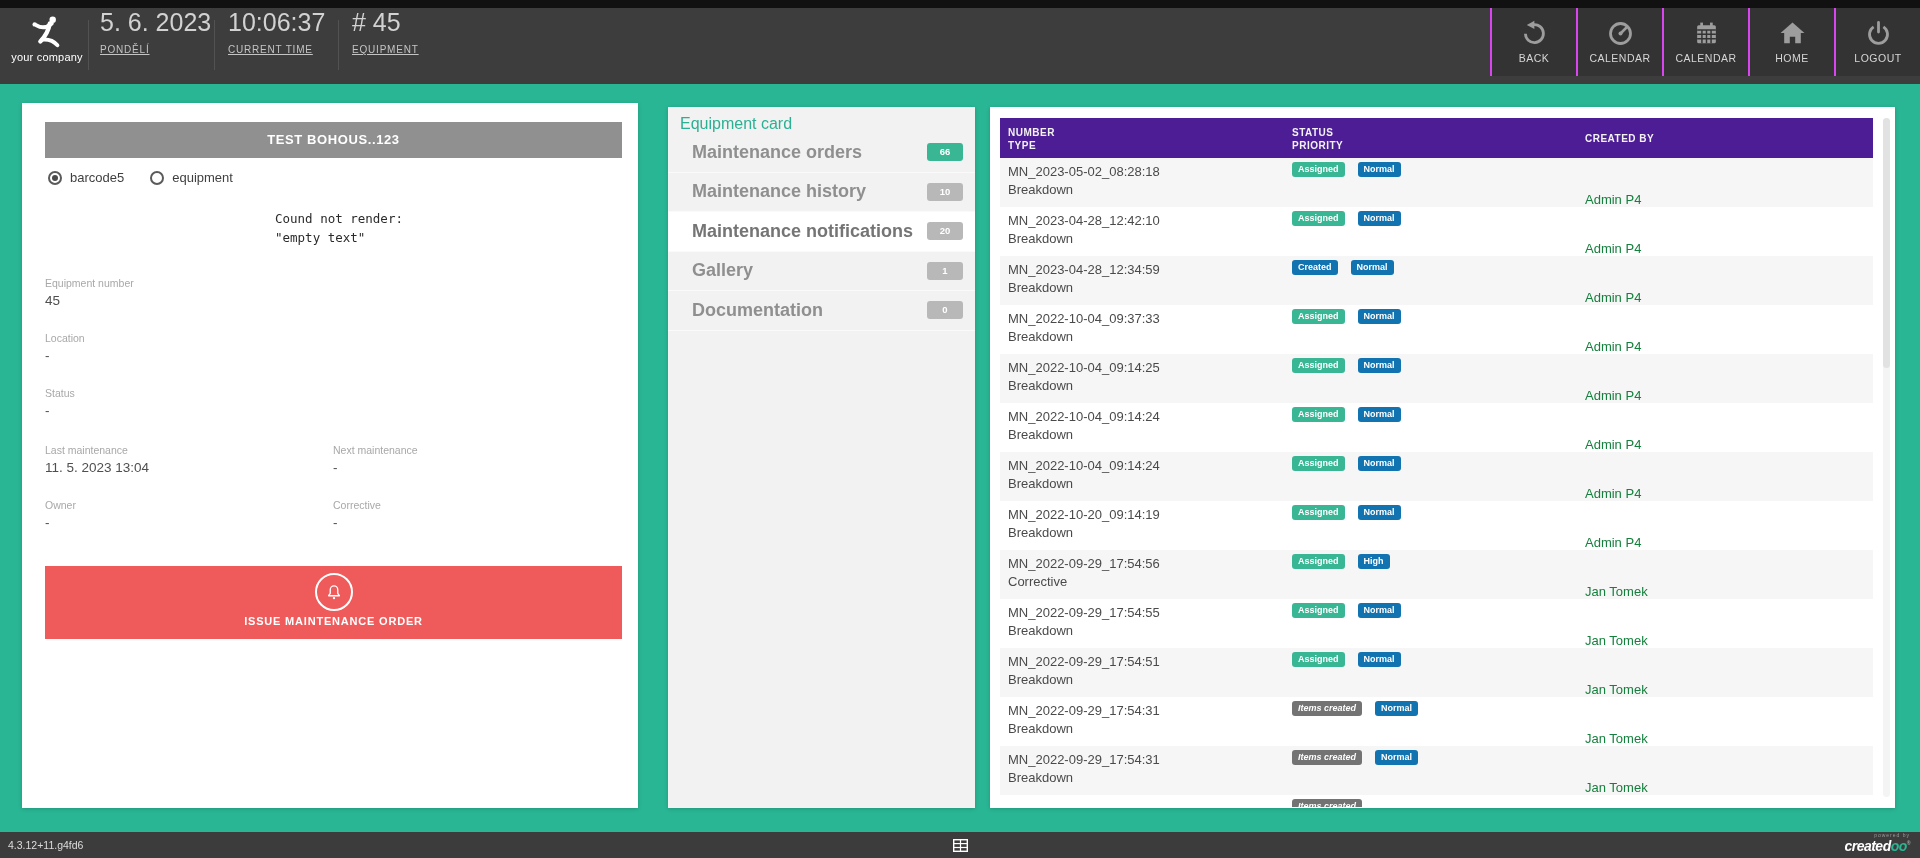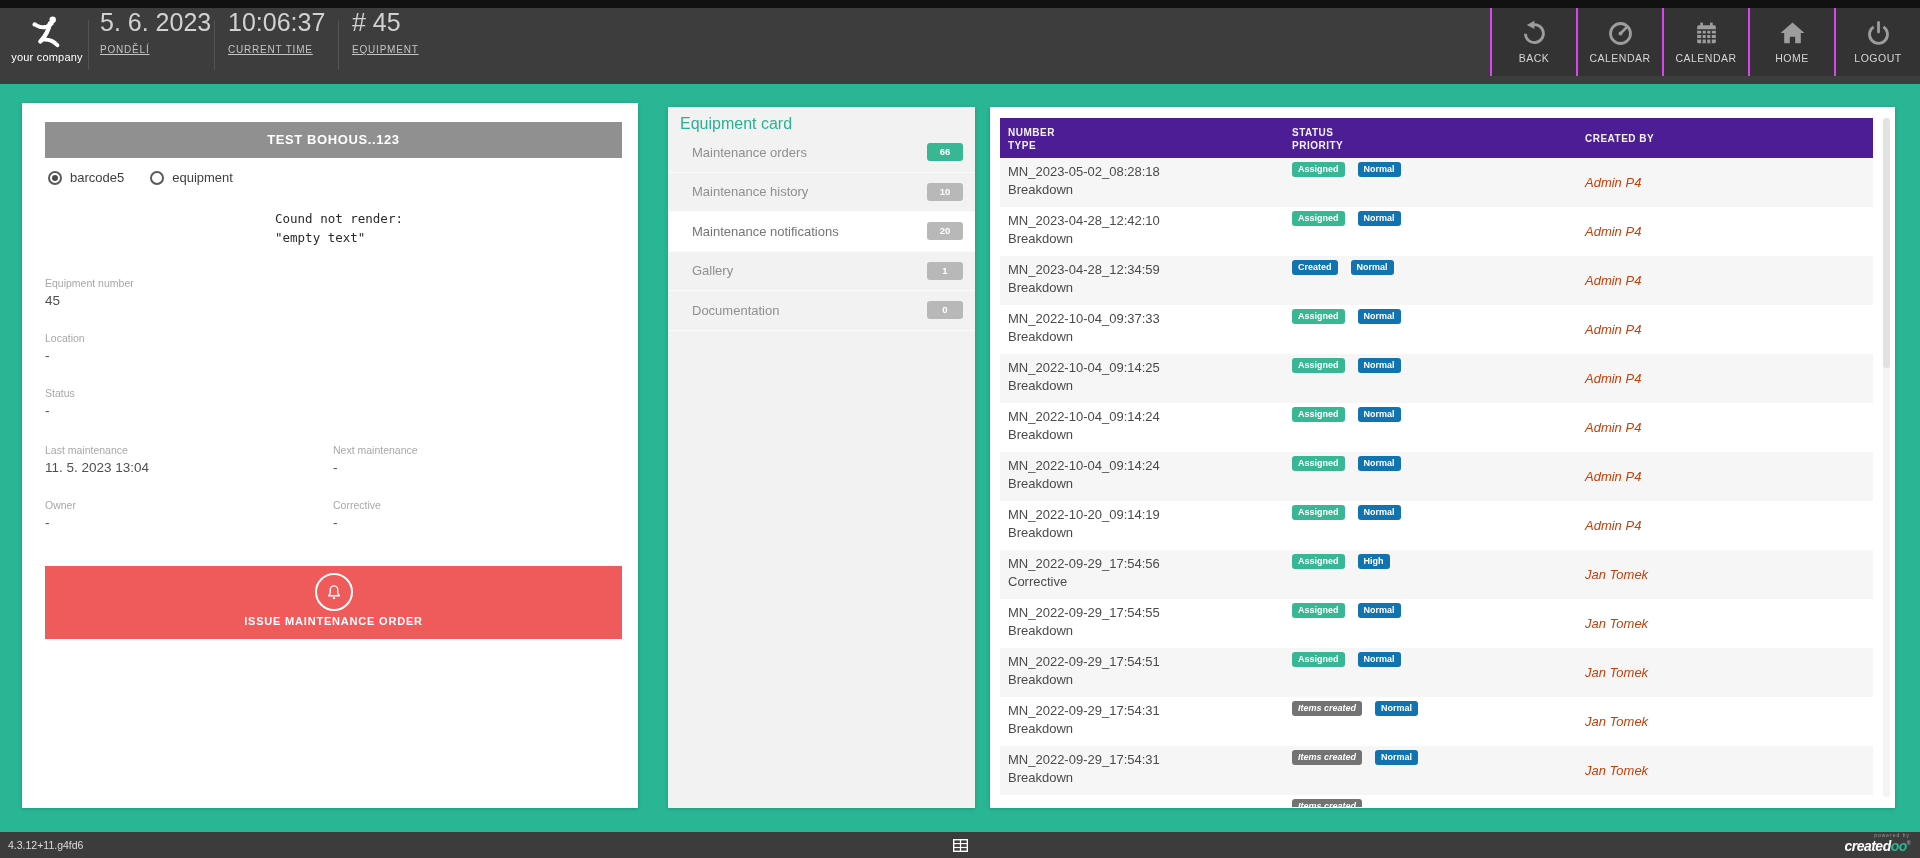--- a/index.html
+++ b/index.html
@@ -38,21 +38,21 @@
   .f-label { font-size:10.5px; color:#a8a8a8; }
   .f-value { font-size:13.5px; color:#4f4f4f; margin-top:4px; }
   .issue-btn { position:absolute; left:23px; top:463px; width:577px; height:73px; background:#ef5a5a; cursor:pointer; text-align:center; }
   .bell-circle { width:38px; height:38px; border:2px solid #fff; border-radius:50%; margin:7px auto 0; display:flex; align-items:center; justify-content:center; }
   .issue-label { color:#fff; font-size:11px; font-weight:bold; letter-spacing:.8px; margin-top:4px; }
 
   
   .mid-title { position:absolute; left:12px; top:8px; font-size:16px; color:#2bb093; }
   .card-list { position:absolute; left:0; top:26px; width:307px; }
   .card-item { height:39.5px; display:flex; align-items:center; justify-content:space-between; padding:0 12px 0 24px; border-bottom:1px solid #fafafa; cursor:pointer; }
-  .card-item .ci-label { font-size:13px; color:#8f8f8f; }
+  .card-item .ci-label { font-size:18px; color:#8f8f8f;font-weight:bold; }
   .card-item.active { background:#fff; }
   .card-item.active .ci-label { color:#757575; }
   .count-badge { width:36px; text-align:center; padding:3px 0 4px; border-radius:3px; font-size:9.5px; font-weight:bold; color:#fff; }
   .count-badge.teal { background:#39b795; }
   .count-badge.gray { background:#b8b8b8; }
 
   
   .tbl { position:absolute; left:10px; top:11px; width:873px; }
   .thead { display:grid; grid-template-columns:292px 293px 1fr; background:#4c1d95; height:40px; }
   .th { color:#f2f2f2; font-size:10px; font-weight:bold; letter-spacing:.5px; line-height:13px; padding-top:8px; }
@@ -61,21 +61,21 @@
   .trow { display:grid; grid-template-columns:292px 293px 1fr; height:49px; background:#fff; }
   .trow.alt { background:#f6f6f6; }
   .trow .c1 { padding:6px 0 0 8px; }
   .num  { font-size:13px; color:#4a4a4a; }
   .typ  { font-size:13px; color:#4a4a4a; margin-top:3px; }
   .trow .c2 { padding-top:4px; display:flex; flex-direction:row; align-items:flex-start; gap:13px; }
   .badge { display:inline-block; padding:2px 6px 3px; border-radius:3px; font-size:9px; font-weight:bold; color:#fff; line-height:1.15; white-space:nowrap; }
   .badge.teal  { background:#39b795; }
   .badge.blue  { background:#1173b0; }
   .badge.green { background:#737373;font-style:italic; }
-  .trow .c3 { display:flex; align-items:center; font-size:13px; color:#c2410c;font-style:italic; }
+  .trow .c3 { display:flex; align-items:flex-end; font-size:13px; color:#15803d; }
   .trow.partial { height:12px; overflow:hidden; }
   .trow.partial .c2 { padding-top:4px; }
   .scroll-track { position:absolute; right:5px; top:11px; width:7px; height:679px; background:#f4f4f4; border-radius:4px; }
   .scroll-thumb { position:absolute; right:5px; top:11px; width:7px; height:250px; background:#e2e2e2; border-radius:4px; cursor:pointer; }
 
   
   .footer { position:absolute; left:0; bottom:0; width:1920px; height:26px; background:#3c3c3c; }
   .version { position:absolute; left:8px; top:0; line-height:26px; font-size:10.5px; color:#ddd; }
   .grid-icon { position:absolute; left:953px; top:6px; cursor:pointer; }
   .brand { position:absolute; right:10px; top:1px; text-align:right; line-height:1; }

